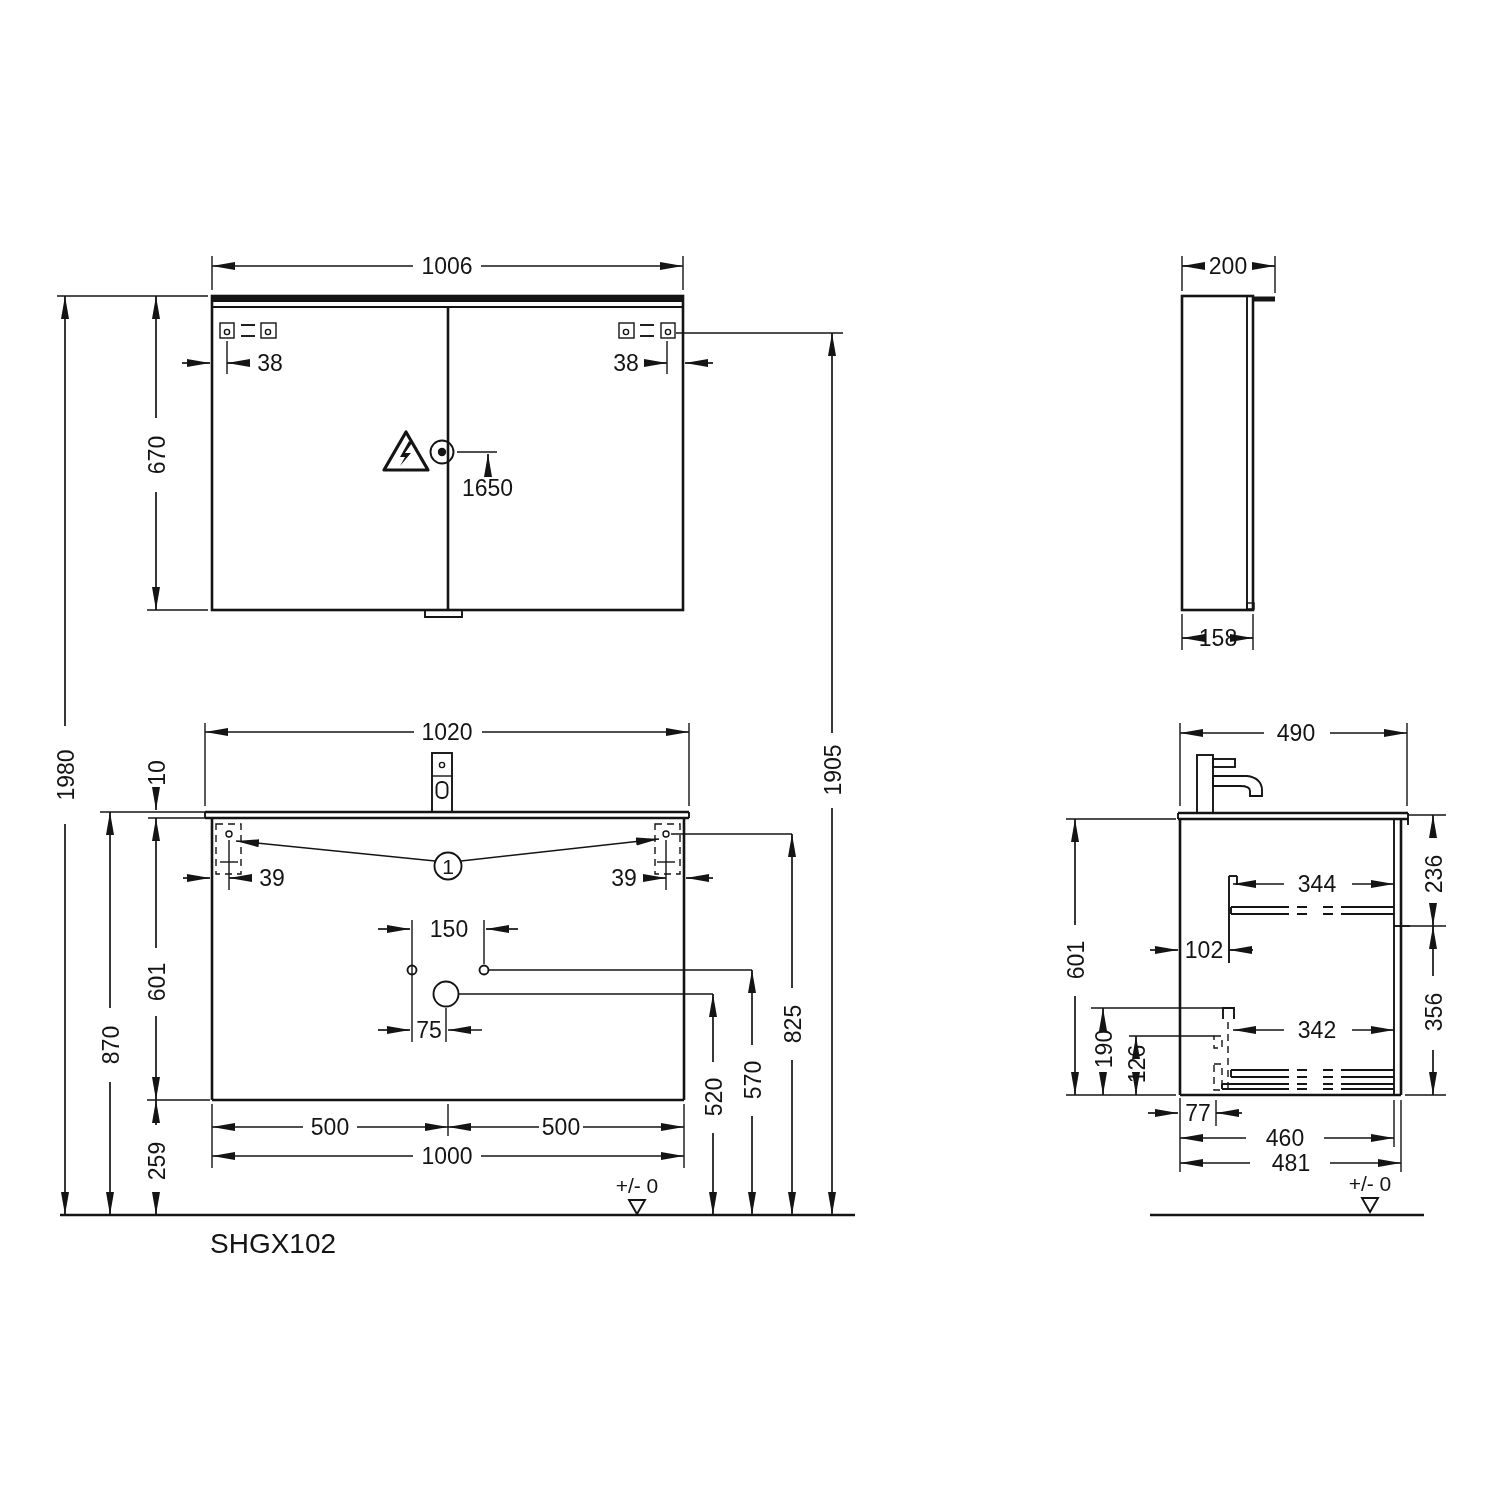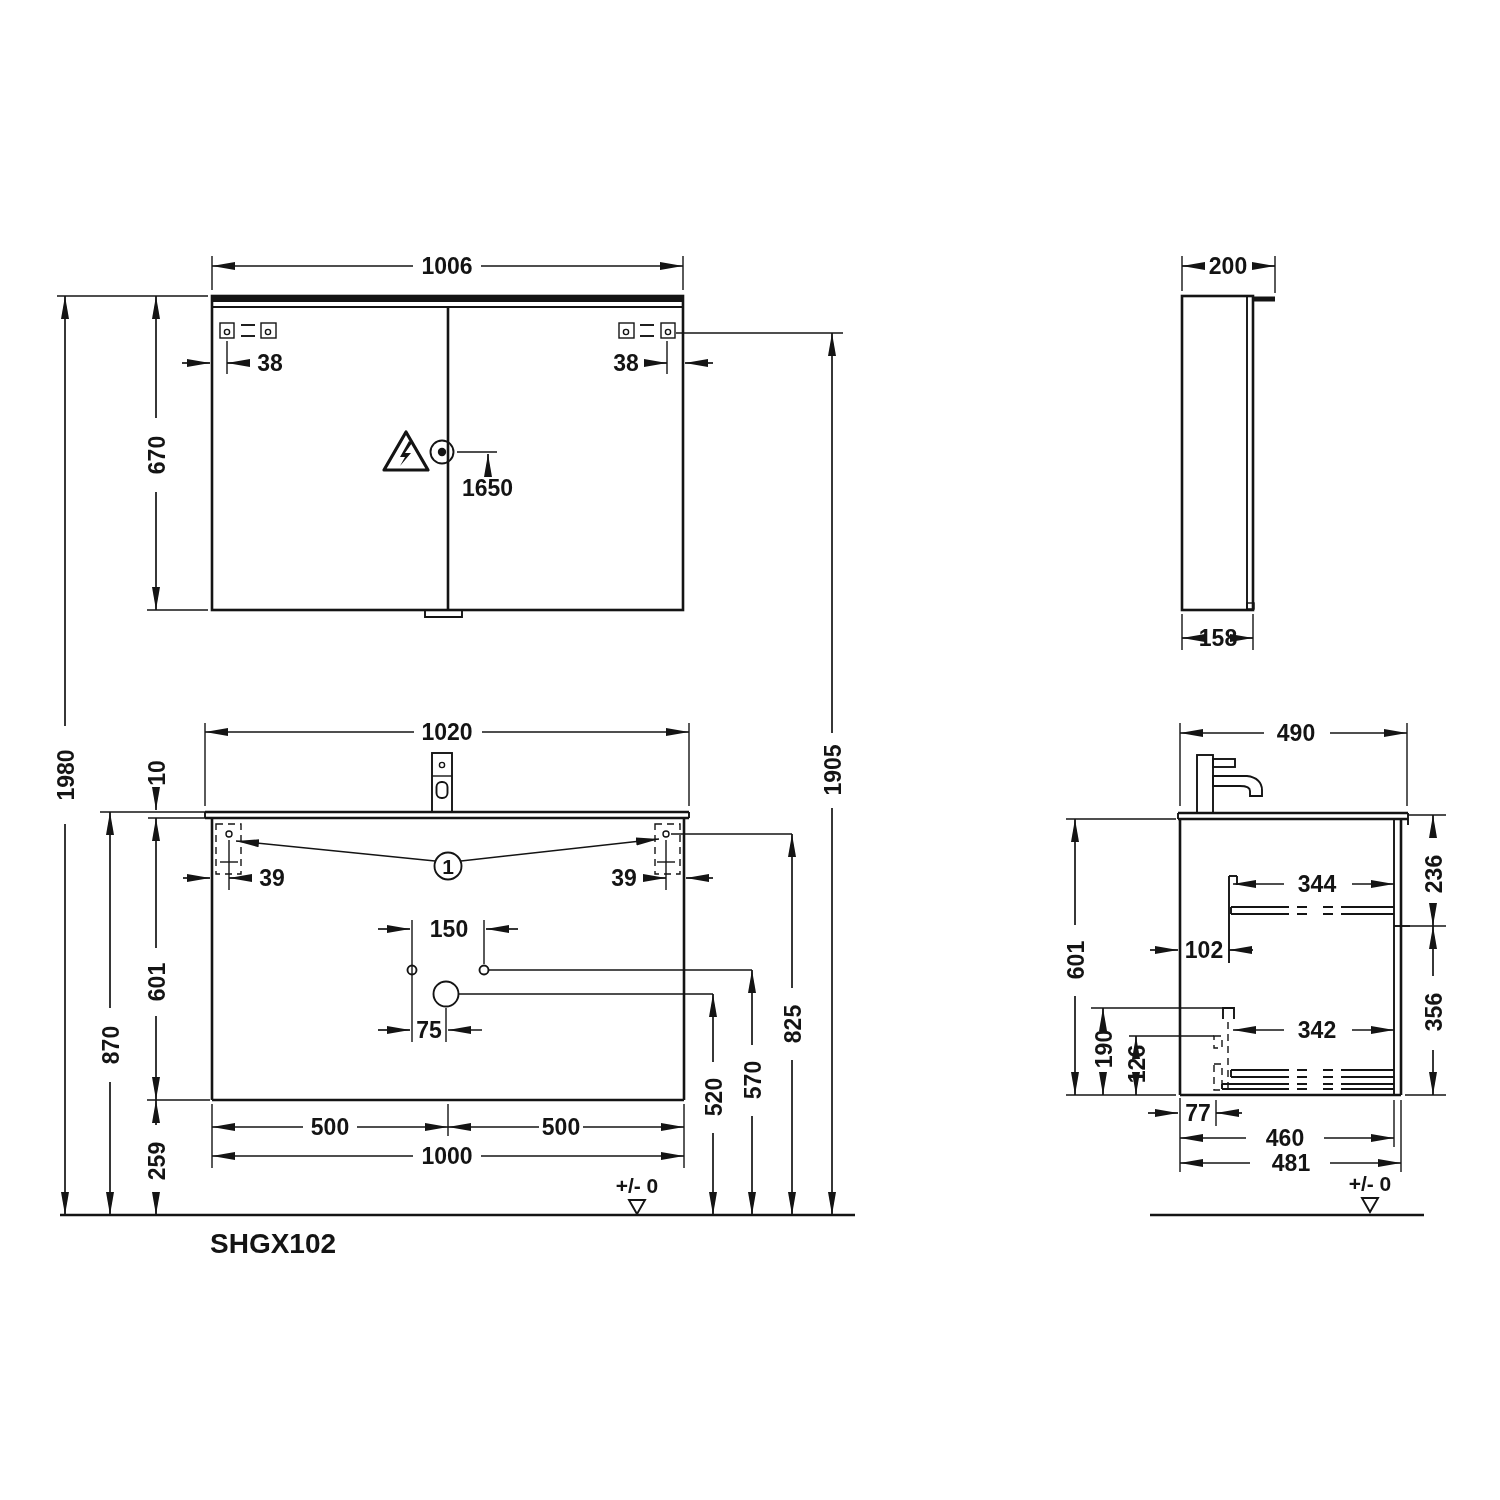--- a/index.html
+++ b/index.html
@@ -1,16 +1,16 @@
 <!DOCTYPE html>
 <html><head>
 <meta charset="utf-8">
 <style>
   html,body{margin:0;padding:0;background:#ffffff;}
-  .page{width:1500px;height:1500px;position:relative;background:#ffffff;overflow:hidden;font-weight:bold;}
+  .page{width:1500px;height:1500px;position:relative;background:#ffffff;overflow:hidden;}
   svg{position:absolute;left:0;top:0;}
   .obj{stroke:#141414;stroke-width:2.6;fill:none;stroke-linecap:butt;}
   .obj2{stroke:#141414;stroke-width:1.9;fill:none;}
   .thin{stroke:#141414;stroke-width:1.4;fill:none;}
   .dim{stroke:#141414;stroke-width:1.7;fill:none;}
   .dsh{stroke-dasharray:7 5;}
   .fillb{fill:#141414;stroke:none;}
   .lbl{font-family:"Liberation Sans",sans-serif;font-size:23px;fill:#141414;}
   .lbl-s{font-family:"Liberation Sans",sans-serif;font-size:21px;fill:#141414;}
   .lbl-code{font-family:"Liberation Sans",sans-serif;font-size:28px;fill:#141414;}

